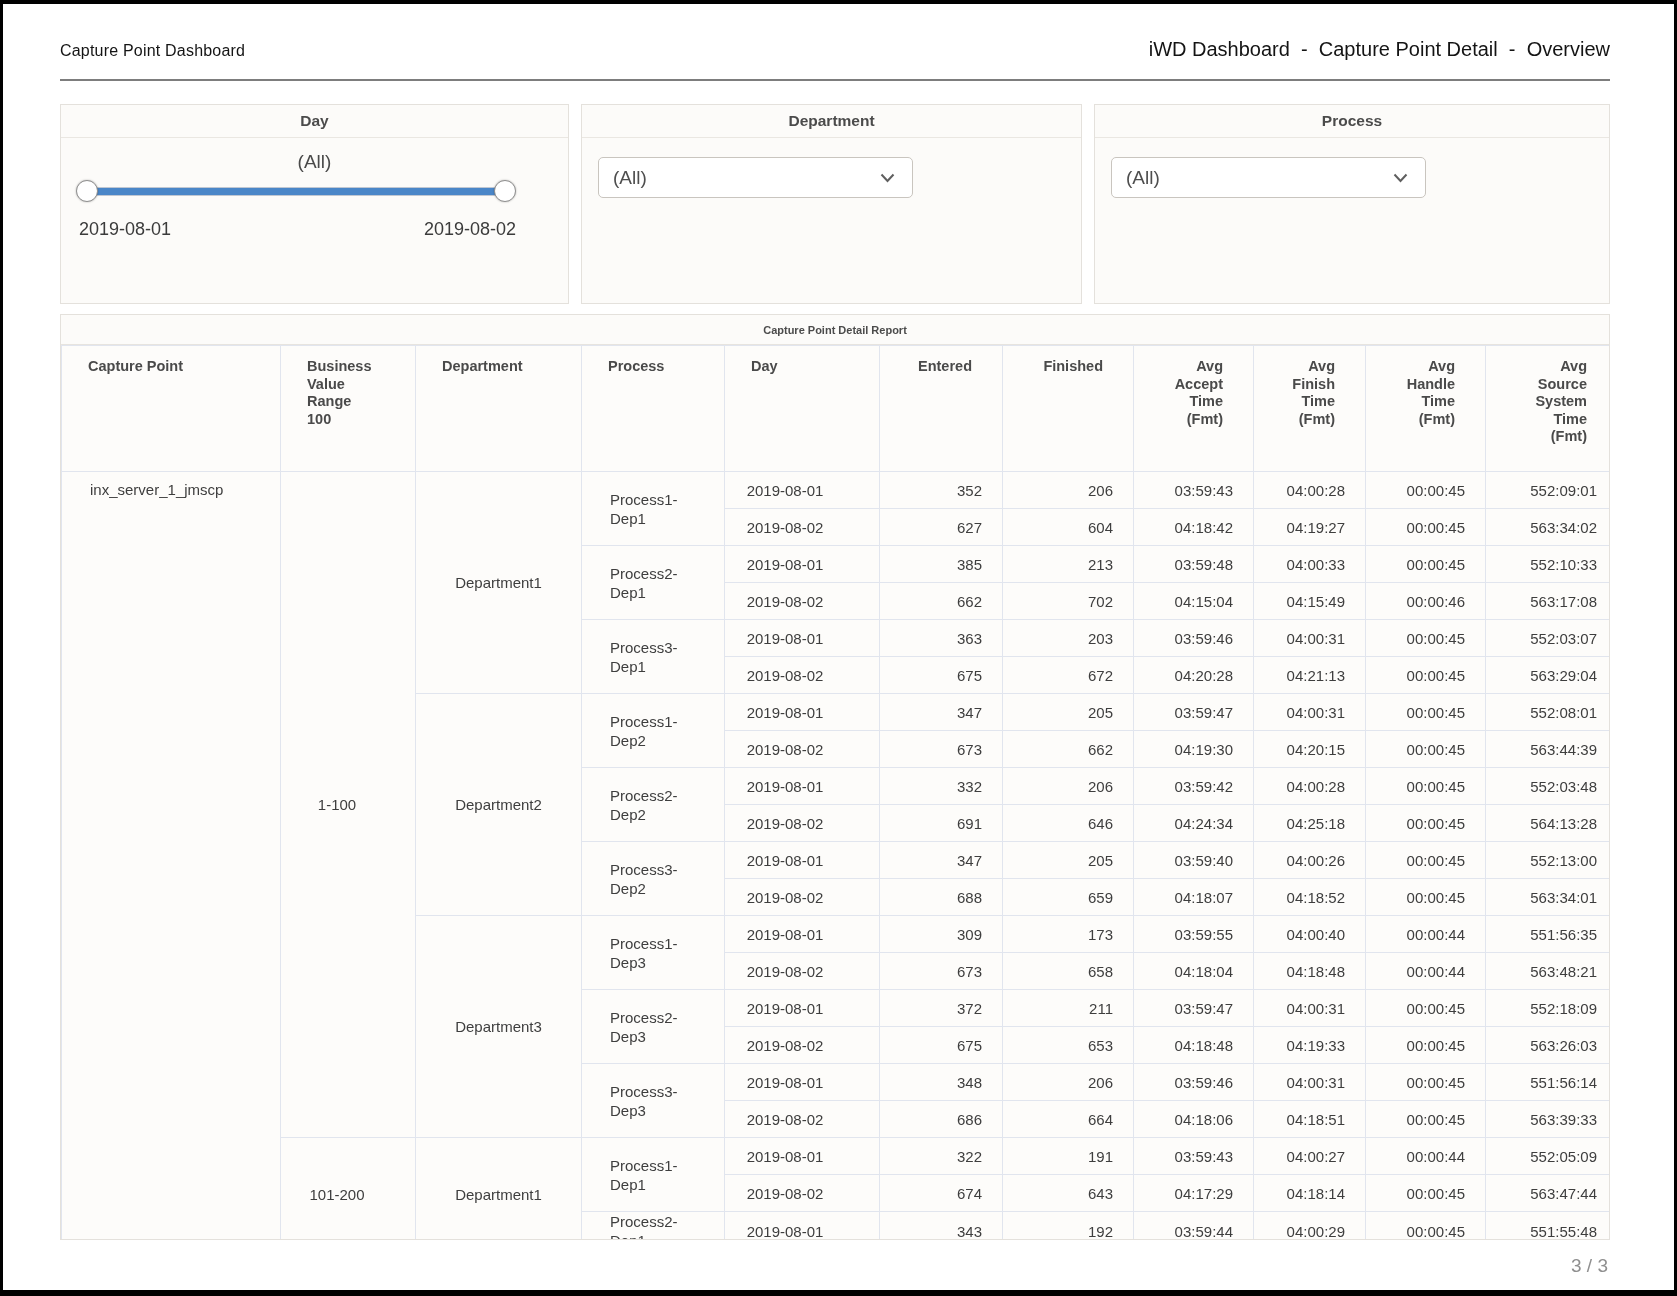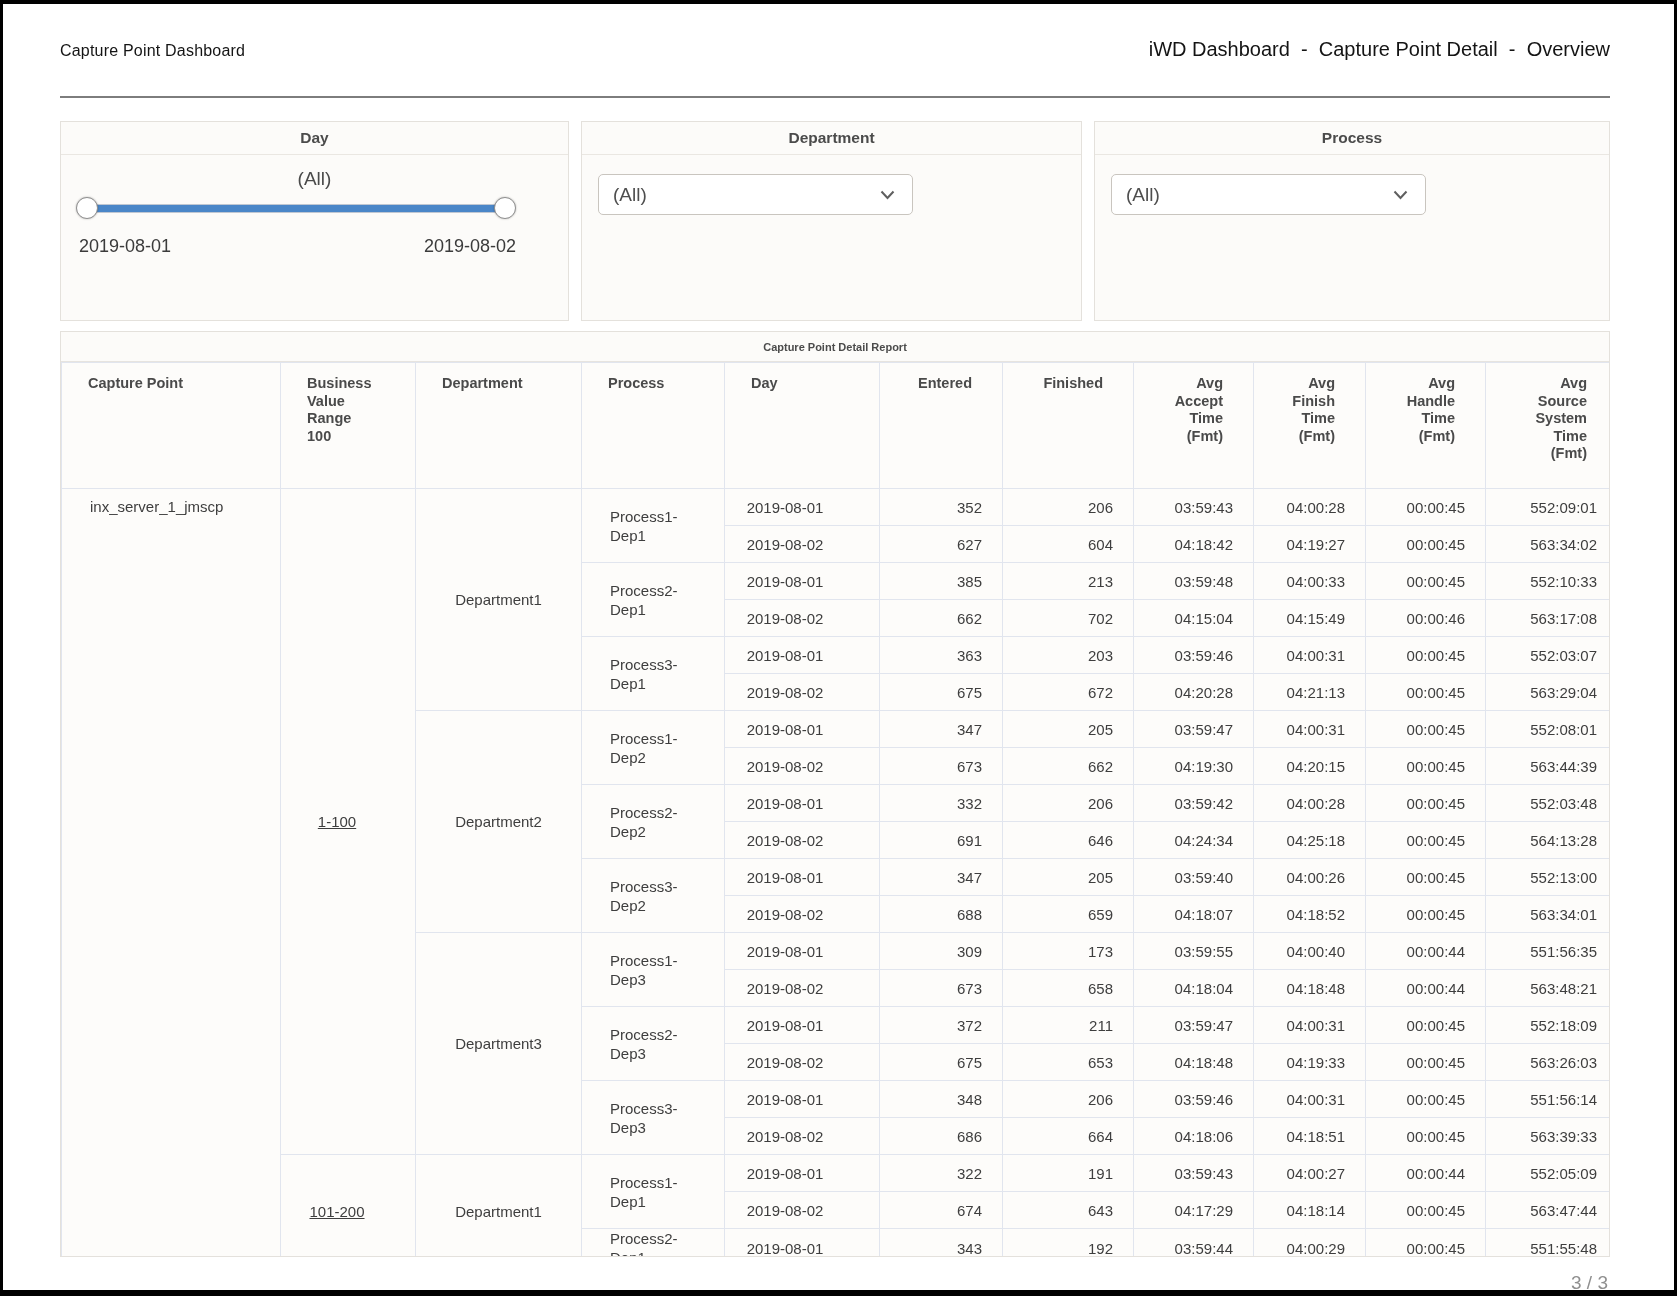--- a/index.html
+++ b/index.html
@@ -10,21 +10,21 @@
     width:1677px; height:1296px; background:#ffffff;
     border-top:4px solid #000; border-bottom:6px solid #000;
     border-left:3px solid #000; border-right:3px solid #000;
     overflow:hidden;
   }
   .content { padding:0 64px 0 57px; }
 
   
   .topbar {
     display:flex; justify-content:space-between; align-items:baseline;
-    padding-top:34px; padding-bottom:35px;
+    padding-top:34px; padding-bottom:18px;
     border-bottom:2px solid #7d7d7d;
   }
   .page-title { font-size:16px; color:#141414; letter-spacing:.2px; }
   .breadcrumb { font-size:20px; color:#141414; white-space:pre; }
 
   
   .filters { display:flex; gap:12px; margin-top:23px; height:200px; }
   .panel { background:#fcfbf9; border:1px solid #e4e1dc; }
   .panel-header {
     height:33px; border-bottom:1px solid #eae7e2;
@@ -70,21 +70,21 @@
   th, td { border:1px solid #e1e5ee; background:#fdfcfa; }
   thead th {
     height:126px; vertical-align:top; padding-top:12px;
     font-size:14.5px; font-weight:bold; color:#4a4a4a;
     line-height:17.5px; white-space:pre-line;
   }
   th.h-left  { text-align:left;  padding-left:26px; }
   th.h-right { text-align:right; padding-right:30px; }
   tbody td { height:37px; font-size:15px; color:#3e3e3e; vertical-align:middle; }
   td.cp   { vertical-align:top; text-align:left; padding:9px 0 0 28px; }
-  td.bvr  { text-align:center; padding-right:22px;text-decoration:underline; }
+  td.bvr  { text-align:center; padding-right:22px; }
   td.dept { text-align:center; }
   td.proc { text-align:left; padding-left:28px; }
   td.proc .wrap { width:88px; line-height:19px; }
   td.day  { text-align:center; padding-right:34px; }
   td.num  { text-align:right; padding-right:20px; }
 
   .pager { text-align:right; margin-top:15px; font-size:19px; color:#8f8f8f; padding-right:2px; }
 </style>
 </head>
 <body>

